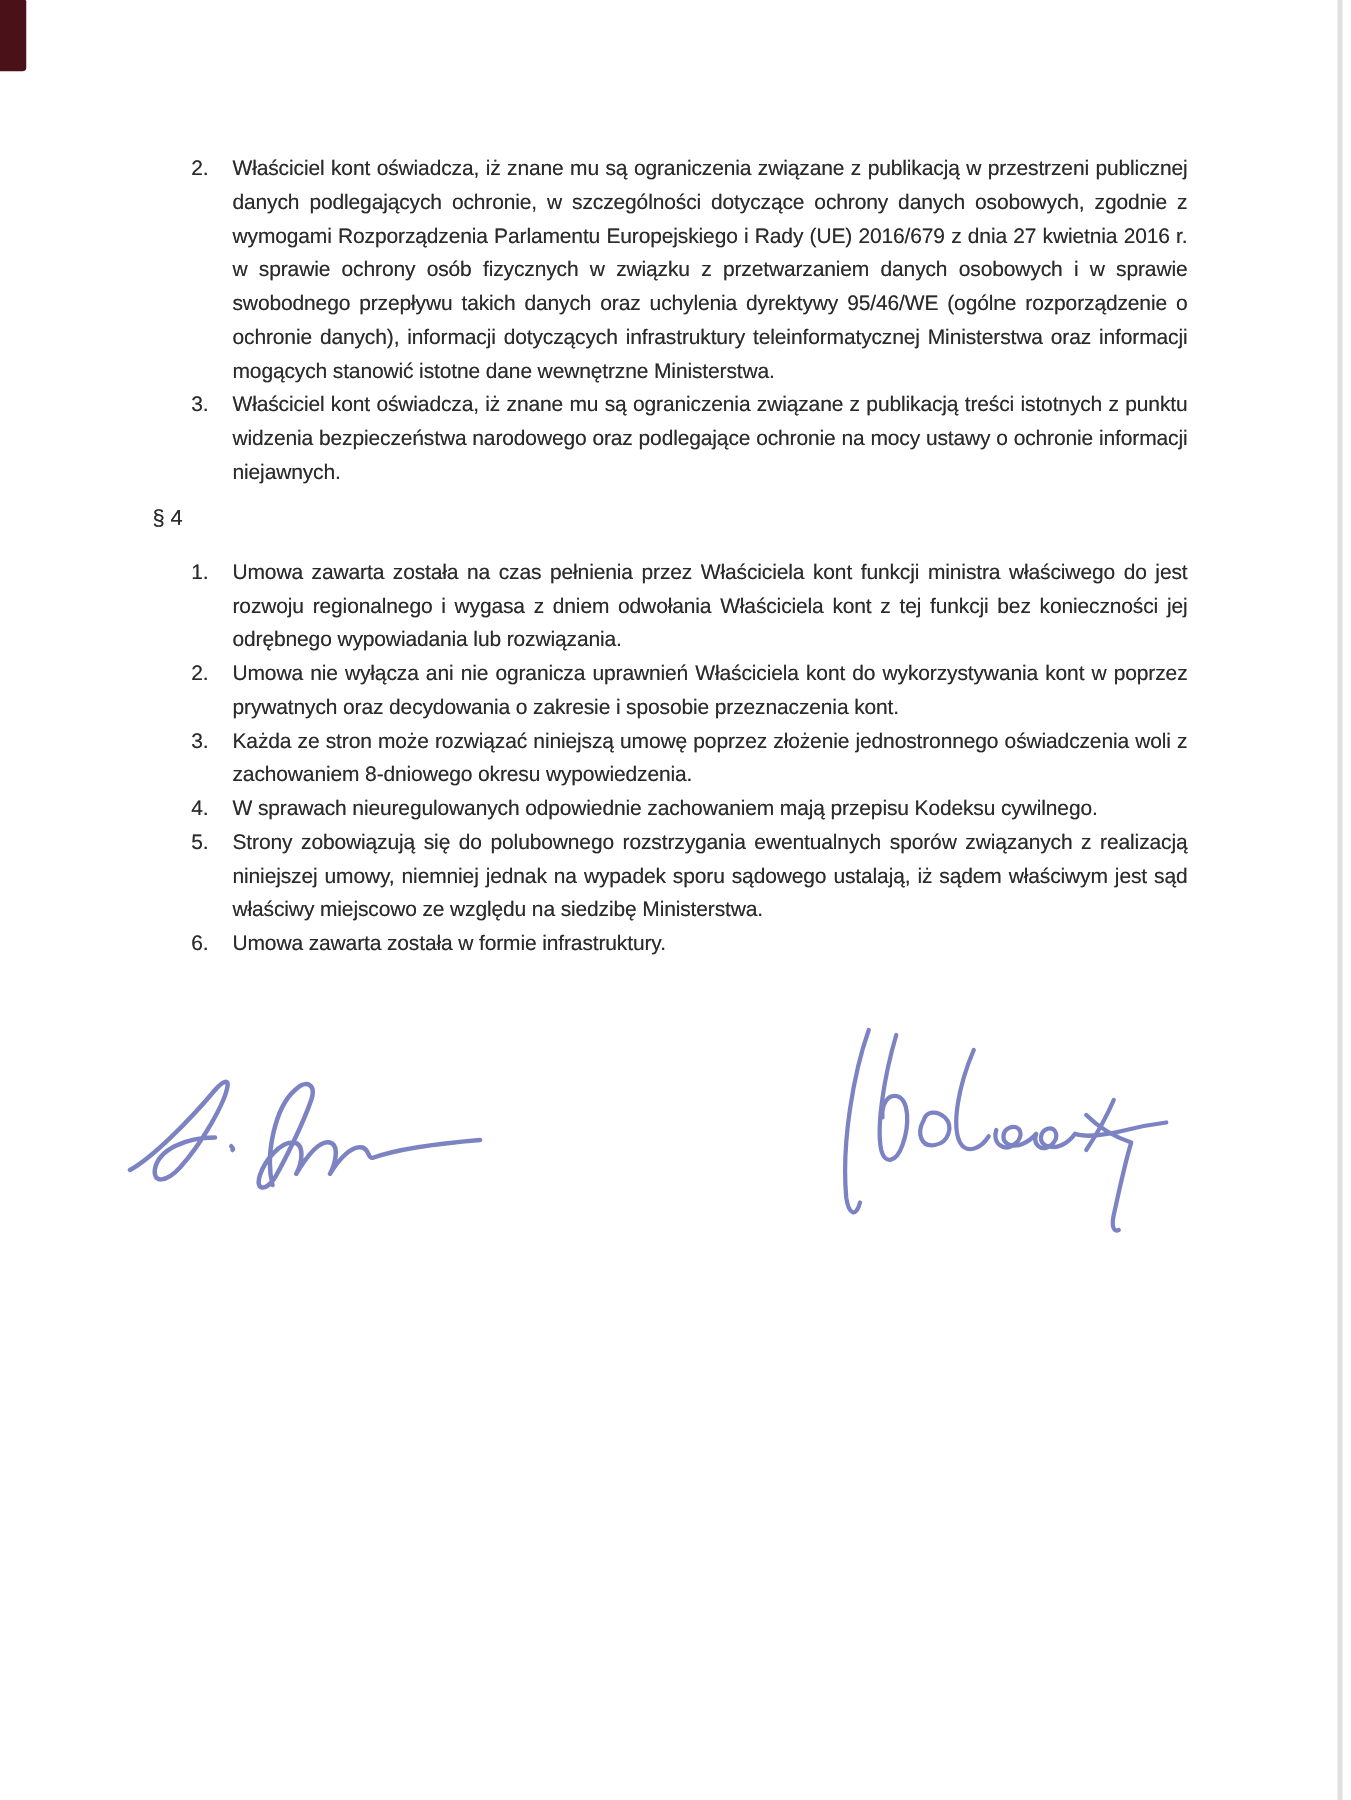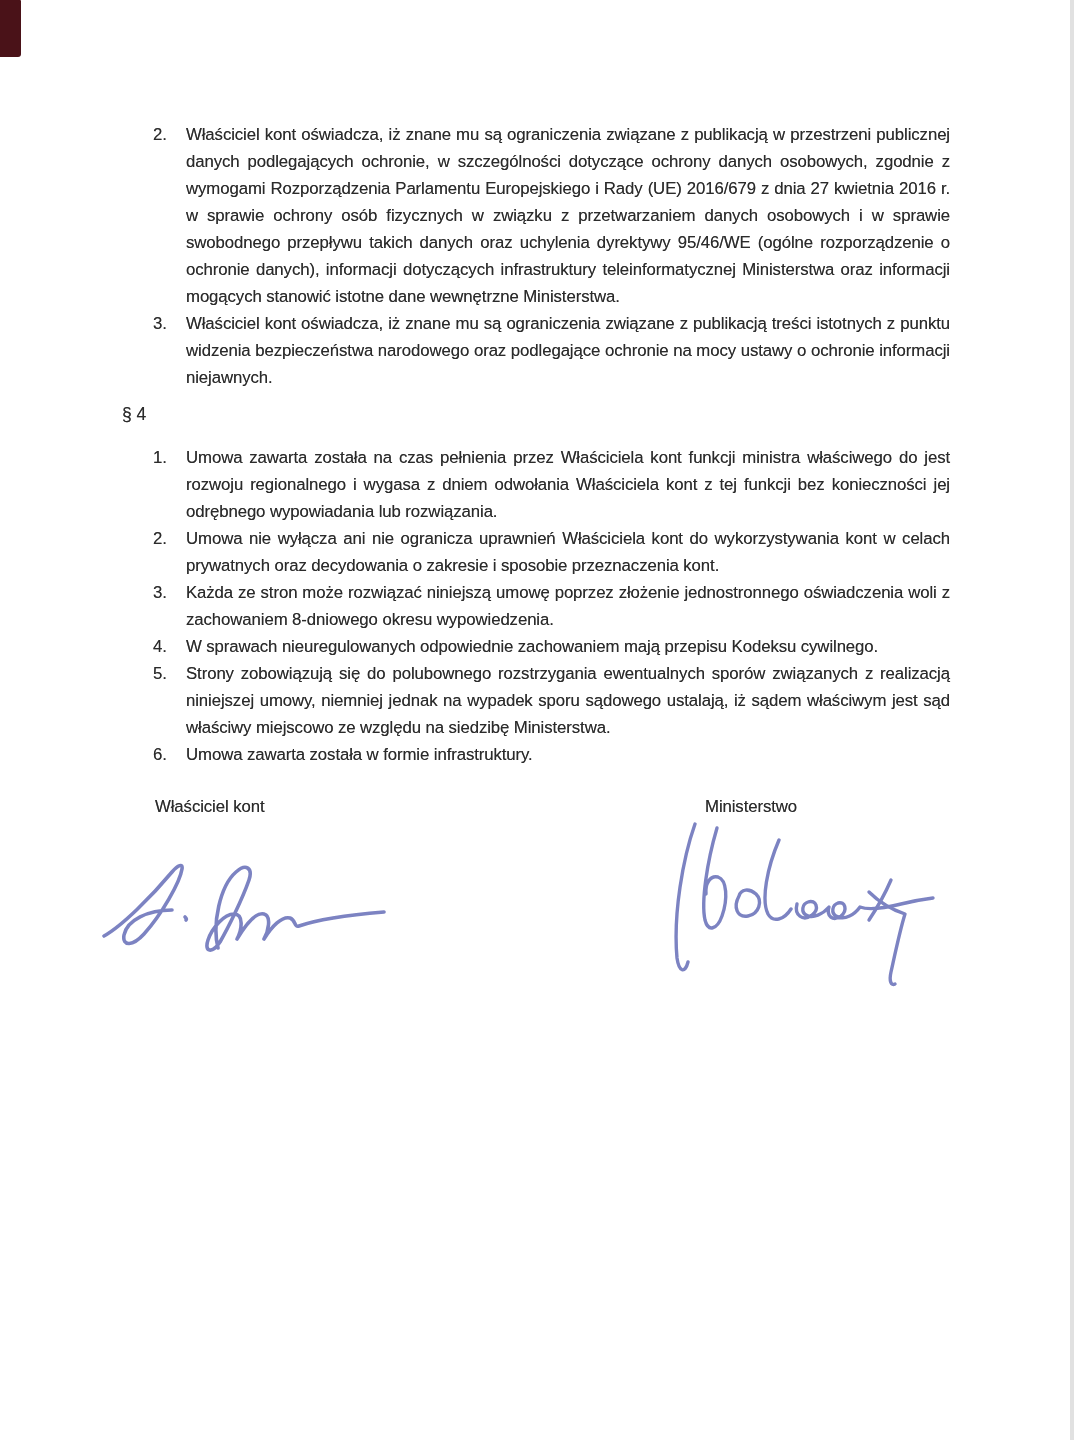--- a/index.html
+++ b/index.html
@@ -75,44 +75,40 @@
 
     <div class="section-heading">§ 4</div>
 
     <div class="list">
       <div class="li">
         <span class="num">1.</span>
         <span class="txt">Umowa zawarta została na czas pełnienia przez Właściciela kont funkcji ministra właściwego do jest rozwoju regionalnego i wygasa z dniem odwołania Właściciela kont z tej funkcji bez konieczności jej odrębnego wypowiadania lub rozwiązania.</span>
       </div>
       <div class="li">
         <span class="num">2.</span>
-        <span class="txt">Umowa nie wyłącza ani nie ogranicza uprawnień Właściciela kont do wykorzystywania kont w celach prywatnych oraz decydowania o zakresie i sposobie przeznaczenia kont.</span>
+        <span class="txt">Umowa nie wyłącza ani nie ogranicza uprawnień Właściciela kont do wykorzystywania kont w poprzez prywatnych oraz decydowania o zakresie i sposobie przeznaczenia kont.</span>
       </div>
       <div class="li">
         <span class="num">3.</span>
         <span class="txt">Każda ze stron może rozwiązać niniejszą umowę poprzez złożenie jednostronnego oświadczenia woli z zachowaniem 8-dniowego okresu wypowiedzenia.</span>
       </div>
       <div class="li">
         <span class="num">4.</span>
         <span class="txt">W sprawach nieuregulowanych odpowiednie zachowaniem mają przepisu Kodeksu cywilnego.</span>
       </div>
       <div class="li">
         <span class="num">5.</span>
         <span class="txt">Strony zobowiązują się do polubownego rozstrzygania ewentualnych sporów związanych z realizacją niniejszej umowy, niemniej jednak na wypadek sporu sądowego ustalają, iż sądem właściwym jest sąd właściwy miejscowo ze względu na siedzibę Ministerstwa.</span>
       </div>
       <div class="li">
         <span class="num">6.</span>
         <span class="txt">Umowa zawarta została w formie infrastruktury.</span>
       </div>
     </div>
 
-    <div class="sig-row">
-      <span class="sig-label left">Właściciel kont</span>
-      <span class="sig-label right">Ministerstwo</span>
-    </div>
   </div>
 
   <div class="sig-ink left">
     <svg width="290" height="110" viewBox="0 0 290 110">
       <path stroke-width="3.6" d="M4,84 C22,74 52,44 72,20 C78,13 83,11 82,17 C80,30 62,62 44,82 C33,94 22,95 24,83 C27,68 48,58 72,58"></path>
       <path stroke-width="3.6" d="M85,65 C86,66 87,67 86,68"></path>
       <path stroke-width="3.6" d="M118,96 C112,72 120,34 136,20 C146,11 153,16 149,28 C142,48 128,76 120,90 C112,102 104,100 108,88 C112,76 124,62 134,62 C144,62 142,78 137,87 C146,72 156,60 164,62 C172,64 168,80 164,87 C172,74 182,64 190,66 C196,68 194,76 199,74 C216,68 248,63 284,60"></path>
     </svg>
   </div>
 

